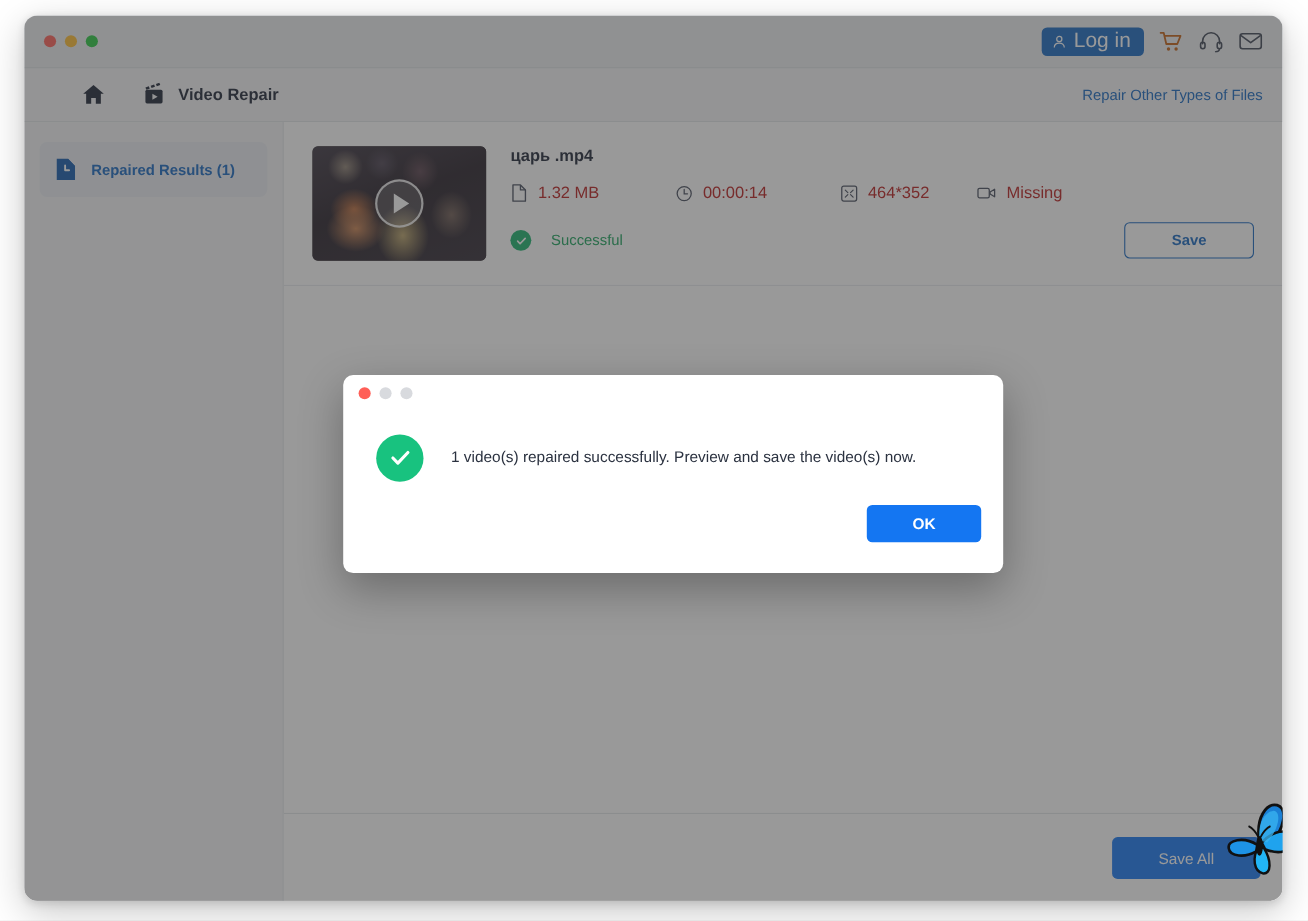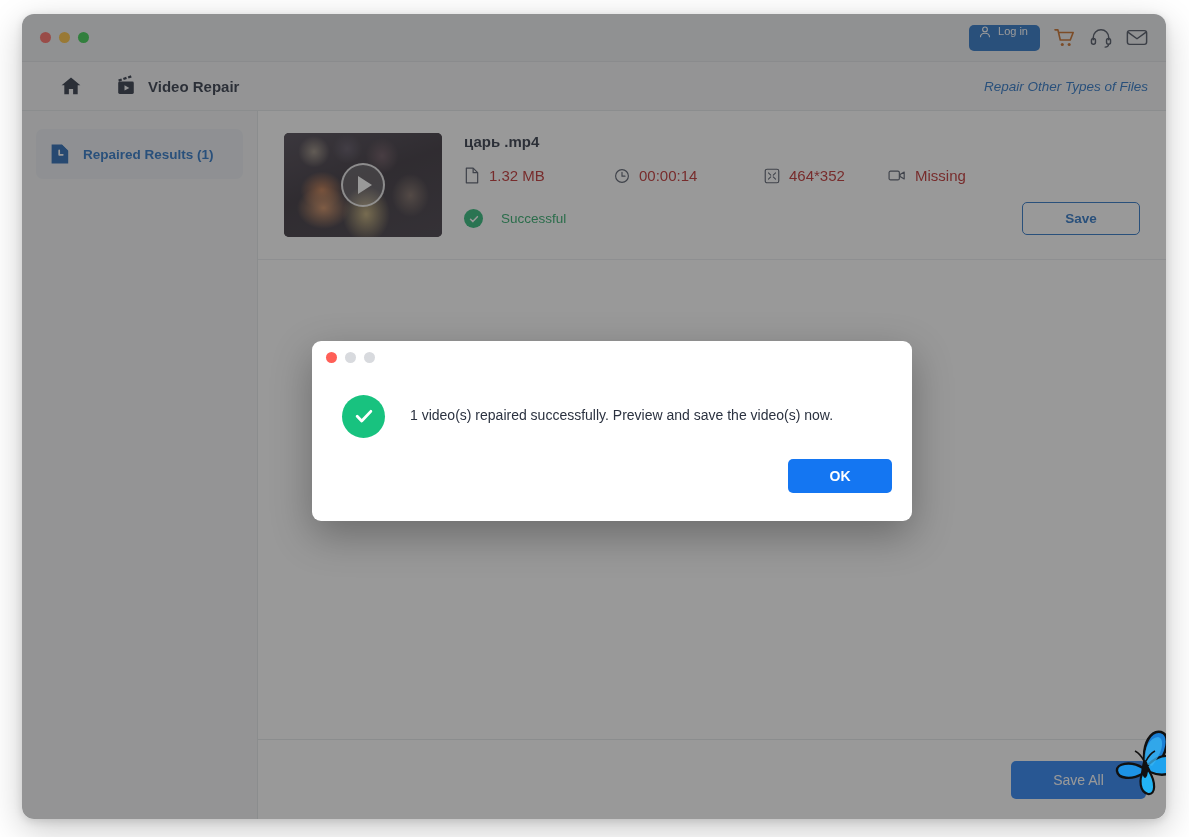--- a/index.html
+++ b/index.html
@@ -53,55 +53,55 @@
     padding-right: 18px;
   }
   #login-button {
     background: #1566c0;
     color: #fff;
     border: none;
     border-radius: 5px;
     height: 26px;
     padding: 0 12px 0 9px;
     display: flex;
+    align-items: center;
     gap: 6px;
-    font-size: 11px;
+    font-size: 19px;
     font-family: "Liberation Sans", sans-serif;
     cursor: pointer;
   }
   .tb-icon { display: flex; align-items: center; cursor: pointer; }
 
   
   #navbar {
     height: 49px;
     background: #f4f5f7;
     border-bottom: 1px solid #e2e5e9;
     display: flex;
     align-items: center;
-    padding: 0 18px 0 38px;
+    padding: 0 18px 0 52px;
   }
   #home-button { display: flex; align-items: center; cursor: pointer; }
   #module-chip {
     display: flex;
     align-items: center;
     gap: 10px;
     margin-left: 34px;
   }
   #module-title {
     font-size: 15px;
     font-weight: bold;
     color: #1b2233;
   }
   #repair-other-link {
     margin-left: auto;
     font-size: 13.5px;
     color: #1566c0;
     cursor: pointer;
     white-space: nowrap;
-    font-style: italic;
   }
 
   
   #body-area {
     display: flex;
     height: calc(805px - 48px - 49px);
     background: #ffffff;
   }
 
   

